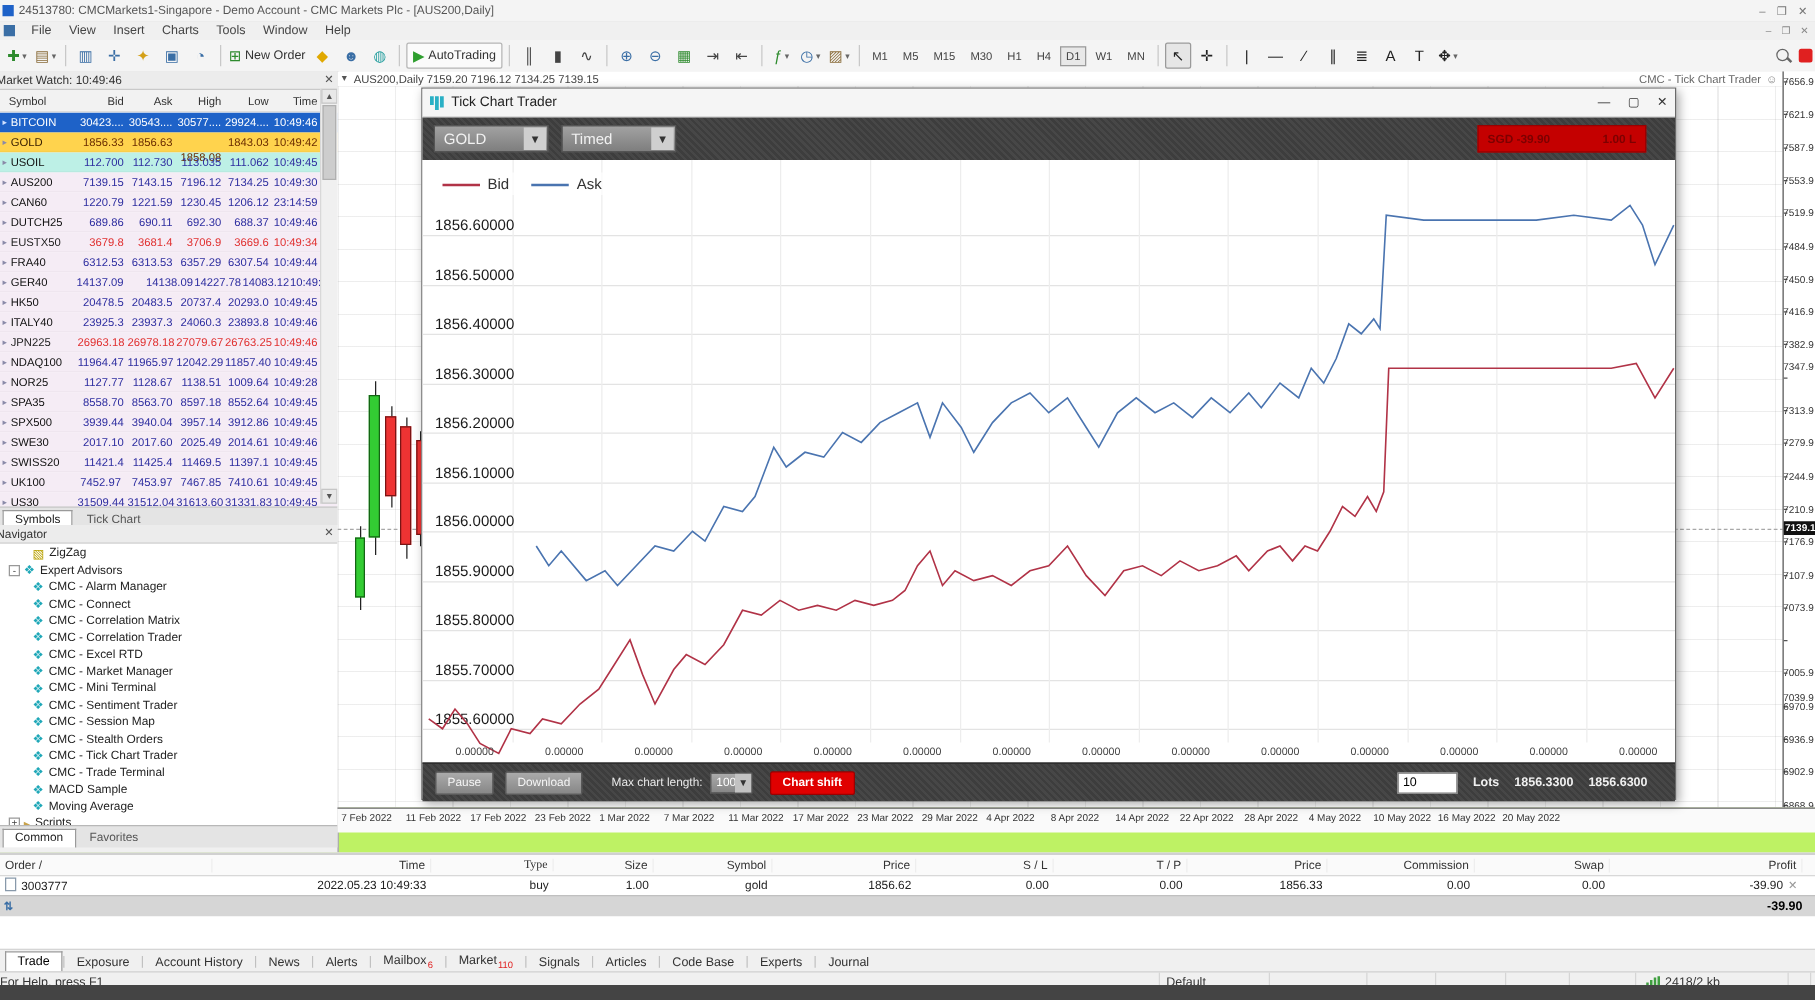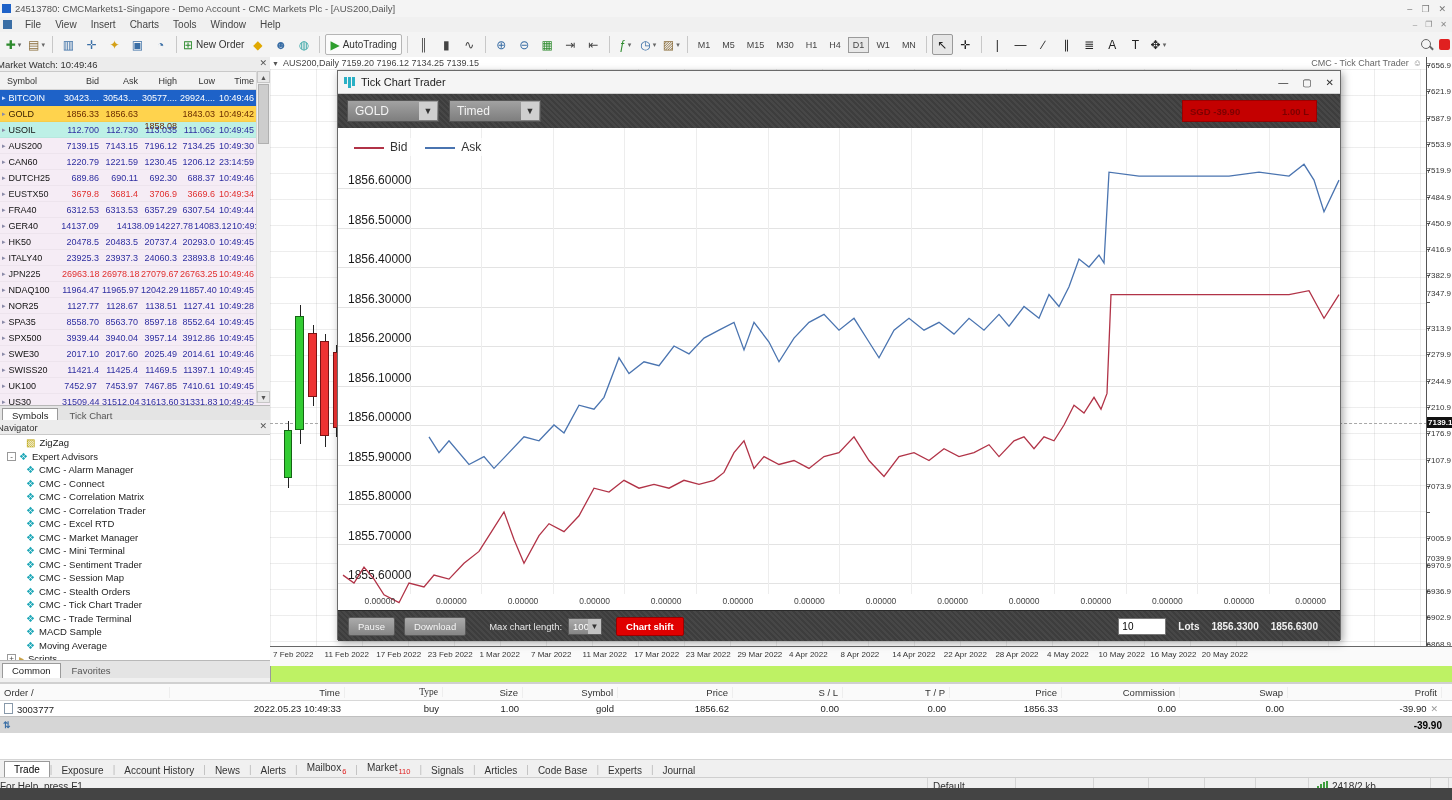--- a/index.html
+++ b/index.html
@@ -475,21 +475,21 @@
             <span class="mw-cell" style="width: 39px;">10:49:45</span>
           </div>
           <div class="mw-row ">
             <span class="mw-cell mw-sym" style="width: 62px;">
               <span class="mw-arrow">▸</span>
               <span>NOR25</span>
             </span>
             <span class="mw-cell" style="width: 40px;">1127.77</span>
             <span class="mw-cell" style="width: 39px;">1128.67</span>
             <span class="mw-cell" style="width: 39px;">1138.51</span>
-            <span class="mw-cell" style="width: 38px;">1127.41</span>
+            <span class="mw-cell" style="width: 38px;">1009.64</span>
             <span class="mw-cell" style="width: 39px;">10:49:28</span>
           </div>
           <div class="mw-row ">
             <span class="mw-cell mw-sym" style="width: 62px;">
               <span class="mw-arrow">▸</span>
               <span>SPA35</span>
             </span>
             <span class="mw-cell" style="width: 40px;">8558.70</span>
             <span class="mw-cell" style="width: 39px;">8563.70</span>
             <span class="mw-cell" style="width: 39px;">8597.18</span>

